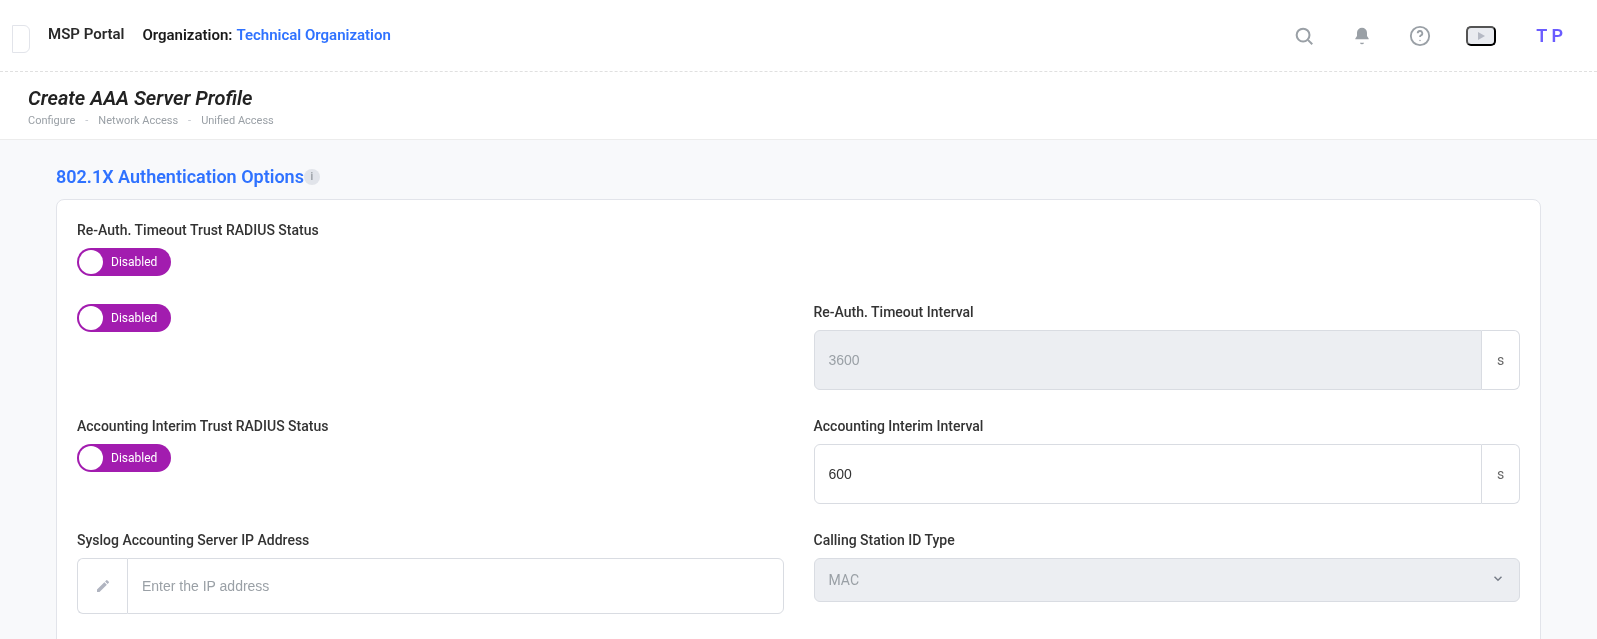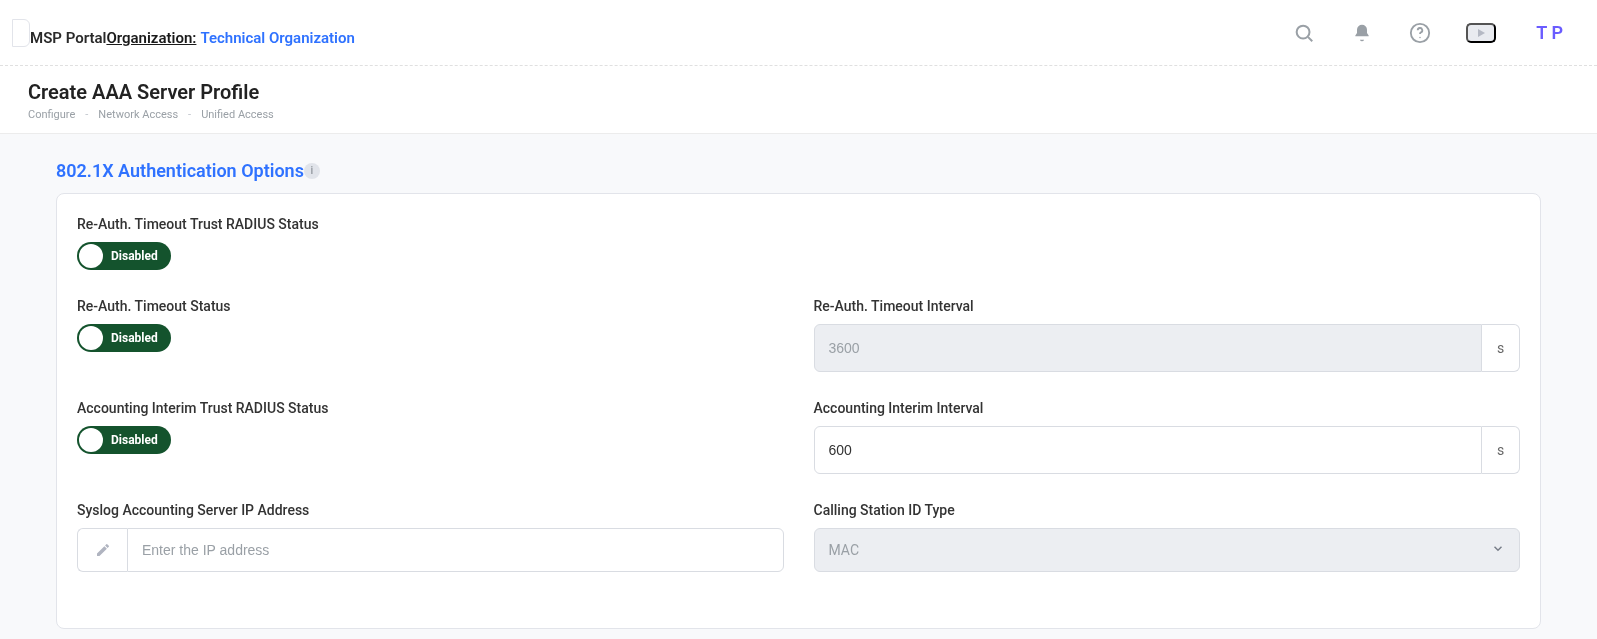--- a/index.html
+++ b/index.html
@@ -13,39 +13,40 @@
   
   .topbar {
     display: flex;
     align-items: center;
     justify-content: space-between;
     padding: 18px 28px 18px 12px;
     border-bottom: 1px dashed #e0e0e0;
   }
   .topbar-left {
     display: flex;
-    align-items: flex-end;
+    align-items: flex-start;
+    gap: 18px;
+    margin-top: 7px;
   }
   .collapse-btn {
     width: 18px;
     height: 28px;
     border: 1px solid #e2e4ea;
     border-radius: 0 6px 6px 0;
     background: #fff;
   }
   .msp-portal {
     font-size: 15px;
     font-weight: 600;
     color: #2a2a2a;
   }
   .org-label {
     font-size: 15px;
     font-weight: 600;
     color: #1a1a1a;
-    text-decoration: underline;
   }
   .org-link {
     font-size: 15px;
     font-weight: 600;
     color: #2f72ff;
     text-decoration: none;
   }
   .topbar-right {
     display: flex;
     align-items: center;
@@ -84,20 +85,21 @@
   .page-head {
     padding: 14px 28px 12px 28px;
     border-bottom: 1px solid #ececec;
     background: #fff;
   }
   .page-title {
     font-size: 20px;
     font-weight: 600;
     color: #222;
     margin-bottom: 4px;
+    font-style: italic;
   }
   .breadcrumb {
     font-size: 11px;
     color: #9aa0a6;
     display: flex;
     gap: 10px;
     align-items: center;
   }
   .breadcrumb span.sep { color: #c0c4cc; }
 
@@ -153,25 +155,24 @@
     font-weight: 500;
     margin-bottom: 10px;
   }
 
   
   .toggle {
     position: relative;
     width: 94px;
     height: 28px;
     border-radius: 14px;
-    background: #14532d;
+    background: #a21caf;
     display: inline-flex;
     align-items: center;
     cursor: pointer;
-    font-weight: bold;
   }
   .toggle-knob {
     position: absolute;
     left: 2px;
     top: 2px;
     width: 24px;
     height: 24px;
     border-radius: 50%;
     background: #fff;
   }
@@ -182,21 +183,21 @@
     user-select: none;
   }
 
   
   .input-group {
     display: flex;
     align-items: stretch;
   }
   .text-input {
     flex: 1;
-    height: 48px;
+    height: 60px;
     border: 1px solid #d9dce2;
     border-radius: 6px 0 0 6px;
     padding: 0 14px;
     font-size: 14px;
     color: #333;
     background: #fff;
   }
   .text-input::placeholder { color: #9aa0a6; }
   .text-input.alone { border-radius: 6px; }
   .text-input.disabled {
@@ -230,21 +231,21 @@
     border-right: none;
     border-radius: 6px 0 0 6px;
     background: #fff;
     display: inline-flex;
     align-items: center;
     justify-content: center;
     color: #b0b4c0;
   }
   .ip-input {
     flex: 1;
-    height: 44px;
+    height: 56px;
     border: 1px solid #d9dce2;
     border-radius: 0 6px 6px 0;
     padding: 0 14px;
     font-size: 14px;
     color: #333;
   }
   .ip-input::placeholder { color: #9aa0a6; }
 
   
   .select {
@@ -331,21 +332,20 @@
 
       <div class="full">
         <div class="field-label">Re-Auth. Timeout Trust RADIUS Status</div>
         <div class="toggle">
           <span class="toggle-knob"></span>
           <span class="toggle-text">Disabled</span>
         </div>
       </div>
 
       <div>
-        <div class="field-label">Re-Auth. Timeout Status</div>
         <div class="toggle">
           <span class="toggle-knob"></span>
           <span class="toggle-text">Disabled</span>
         </div>
       </div>
 
       <div>
         <div class="field-label">Re-Auth. Timeout Interval</div>
         <div class="input-group">
           <input class="text-input disabled" disabled="" value="3600" style="">

